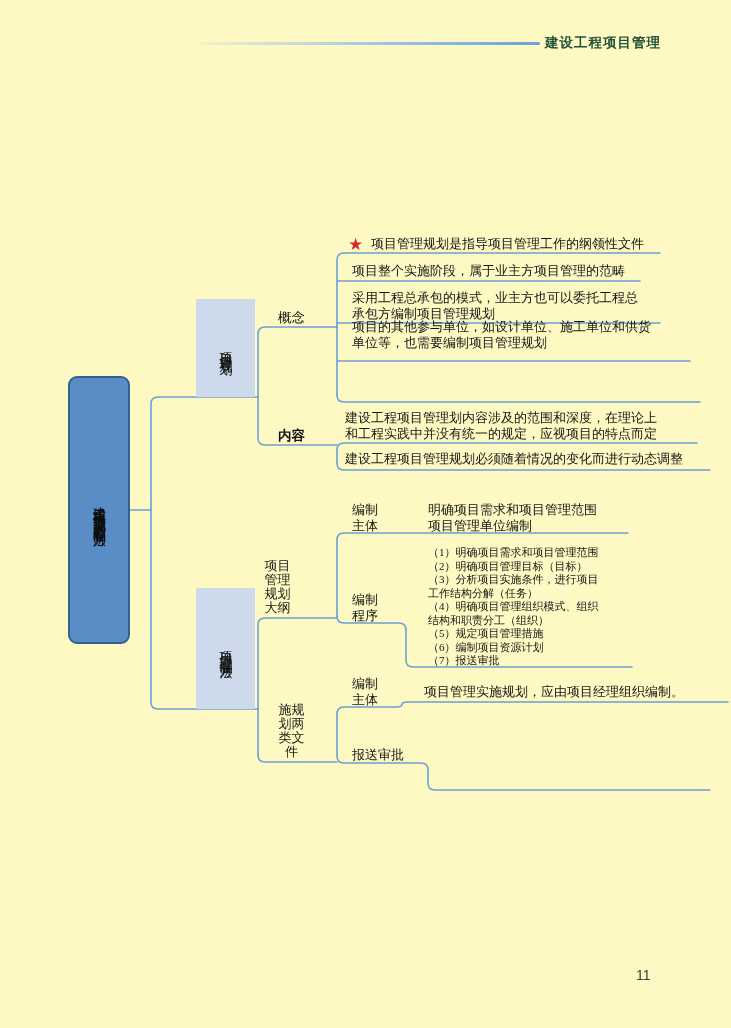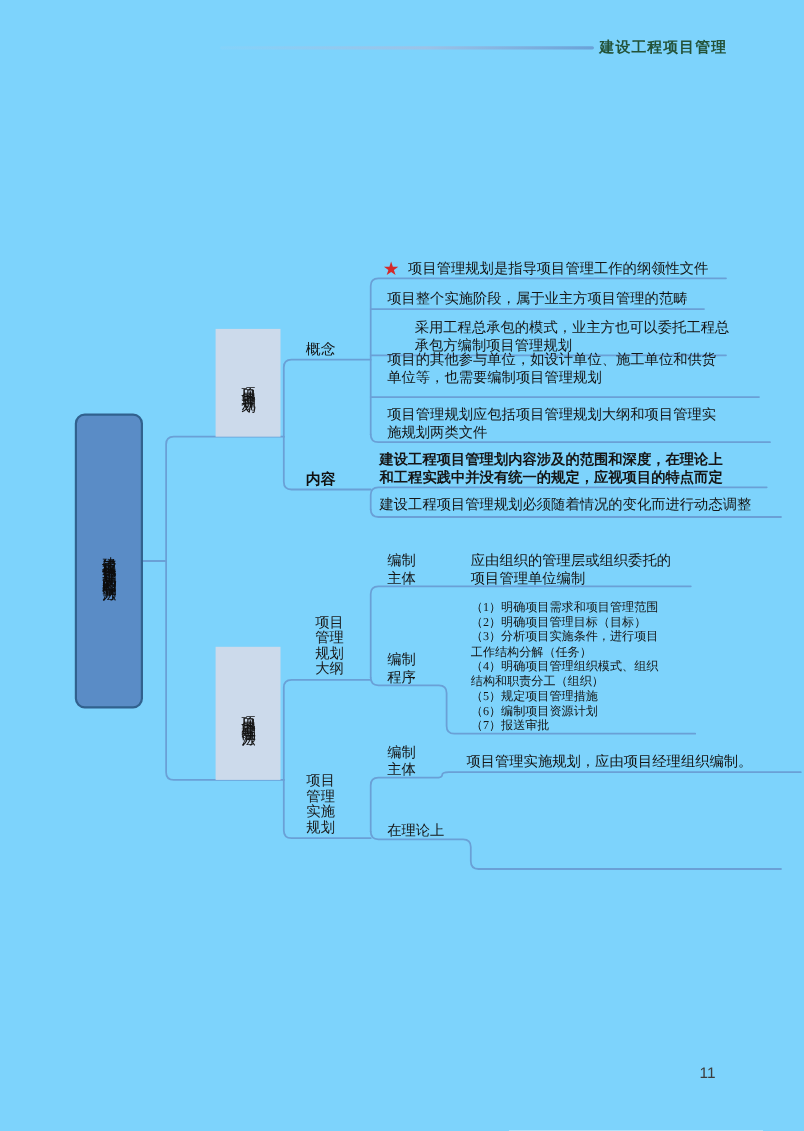--- a/index.html
+++ b/index.html
@@ -1,17 +1,17 @@
 <!DOCTYPE html>
 <html><head>
 <meta charset="utf-8">
 <style>
   html,body{margin:0;padding:0;background:#ffffff;}
   #page{
-    position:relative;width:731px;height:1028px;background:#7dd3fc;overflow:hidden;
+    position:relative;width:731px;height:1028px;background:#fef9c3;overflow:hidden;
     font-family:"Liberation Serif","DejaVu Serif",serif;color:#1a1a1a;
   }
   .abs{position:absolute;}
   
   #header-rule{
     left:200px;top:42px;width:340px;height:3px;border-radius:2px;
     background:linear-gradient(to right, rgba(170,205,238,0.15), #9cc3e8 55%, #6aa2d8);
   }
   #page-title{
     left:545px;top:34px;font-family:"Liberation Sans","DejaVu Sans",sans-serif;
@@ -85,52 +85,50 @@
 
   <div id="branch-node-1" class="abs vtext branch-node">项目管理规划</div>
   <div id="branch-node-2" class="abs vtext branch-node">项目管理编制方法</div>
 
   <div class="abs lbl" style="left:278px;top:309px;">概念</div>
   <div class="abs lbl" style="left:278px;top:427px;font-weight:bold;">内容</div>
 
   <span id="star-icon" class="abs" style="left:348px;top:236px;">★</span>
   <div class="abs leaf" style="left:371px;top:236px;">项目管理规划是指导项目管理工作的纲领性文件</div>
   <div class="abs leaf" style="left:352px;top:263px;">项目整个实施阶段，属于业主方项目管理的范畴</div>
-  <div class="abs leaf ml" style="left:352px;top:290px;margin-left:25px;">采用工程总承包的模式，业主方也可以委托工程总
+  <div class="abs leaf ml" style="left:352px;top:290px;">采用工程总承包的模式，业主方也可以委托工程总
 承包方编制项目管理规划</div>
   <div class="abs leaf ml" style="left:352px;top:319px;">项目的其他参与单位，如设计单位、施工单位和供货
 单位等，也需要编制项目管理规划</div>
-  <div class="abs leaf ml" style="left:352px;top:369px;">项目管理规划应包括项目管理规划大纲和项目管理实
-施规划两类文件</div>
 
-  <div class="abs leaf ml" style="left:345px;top:410px;font-weight:bold;">建设工程项目管理划内容涉及的范围和深度，在理论上
+  <div class="abs leaf ml" style="left:345px;top:410px;">建设工程项目管理划内容涉及的范围和深度，在理论上
 和工程实践中并没有统一的规定，应视项目的特点而定</div>
   <div class="abs leaf" style="left:345px;top:451px;">建设工程项目管理规划必须随着情况的变化而进行动态调整</div>
 
-  <div class="abs wrap4" style="left:285px;top:559px;">项目管理规划大纲</div>
-  <div class="abs wrap4" style="left:277px;top:703px;">项目管理实施规划</div>
+  <div class="abs wrap4" style="left:263px;top:559px;">项目管理规划大纲</div>
+  <div class="abs wrap4" style="left:277px;top:703px;">施规划两类文件</div>
 
   <div class="abs leaf ml" style="left:352px;top:502px;">编制
 主体</div>
-  <div class="abs leaf ml" style="left:428px;top:502px;">应由组织的管理层或组织委托的
+  <div class="abs leaf ml" style="left:428px;top:502px;">明确项目需求和项目管理范围
 项目管理单位编制</div>
 
   <div class="abs leaf ml" style="left:352px;top:592px;">编制
 程序</div>
   <div class="abs small-list ml" style="left:428px;top:546px;">（1）明确项目需求和项目管理范围
 （2）明确项目管理目标（目标）
 （3）分析项目实施条件，进行项目
 工作结构分解（任务）
 （4）明确项目管理组织模式、组织
 结构和职责分工（组织）
 （5）规定项目管理措施
 （6）编制项目资源计划
 （7）报送审批</div>
 
   <div class="abs leaf ml" style="left:352px;top:676px;">编制
 主体</div>
   <div class="abs leaf" style="left:424px;top:684px;">项目管理实施规划，应由项目经理组织编制。</div>
 
-  <div class="abs leaf" style="left:352px;top:747px;">在理论上</div>
+  <div class="abs leaf" style="left:352px;top:747px;">报送审批</div>
 
   <div id="page-number" class="abs">11</div>
 
 </div>
 
 </body></html>

